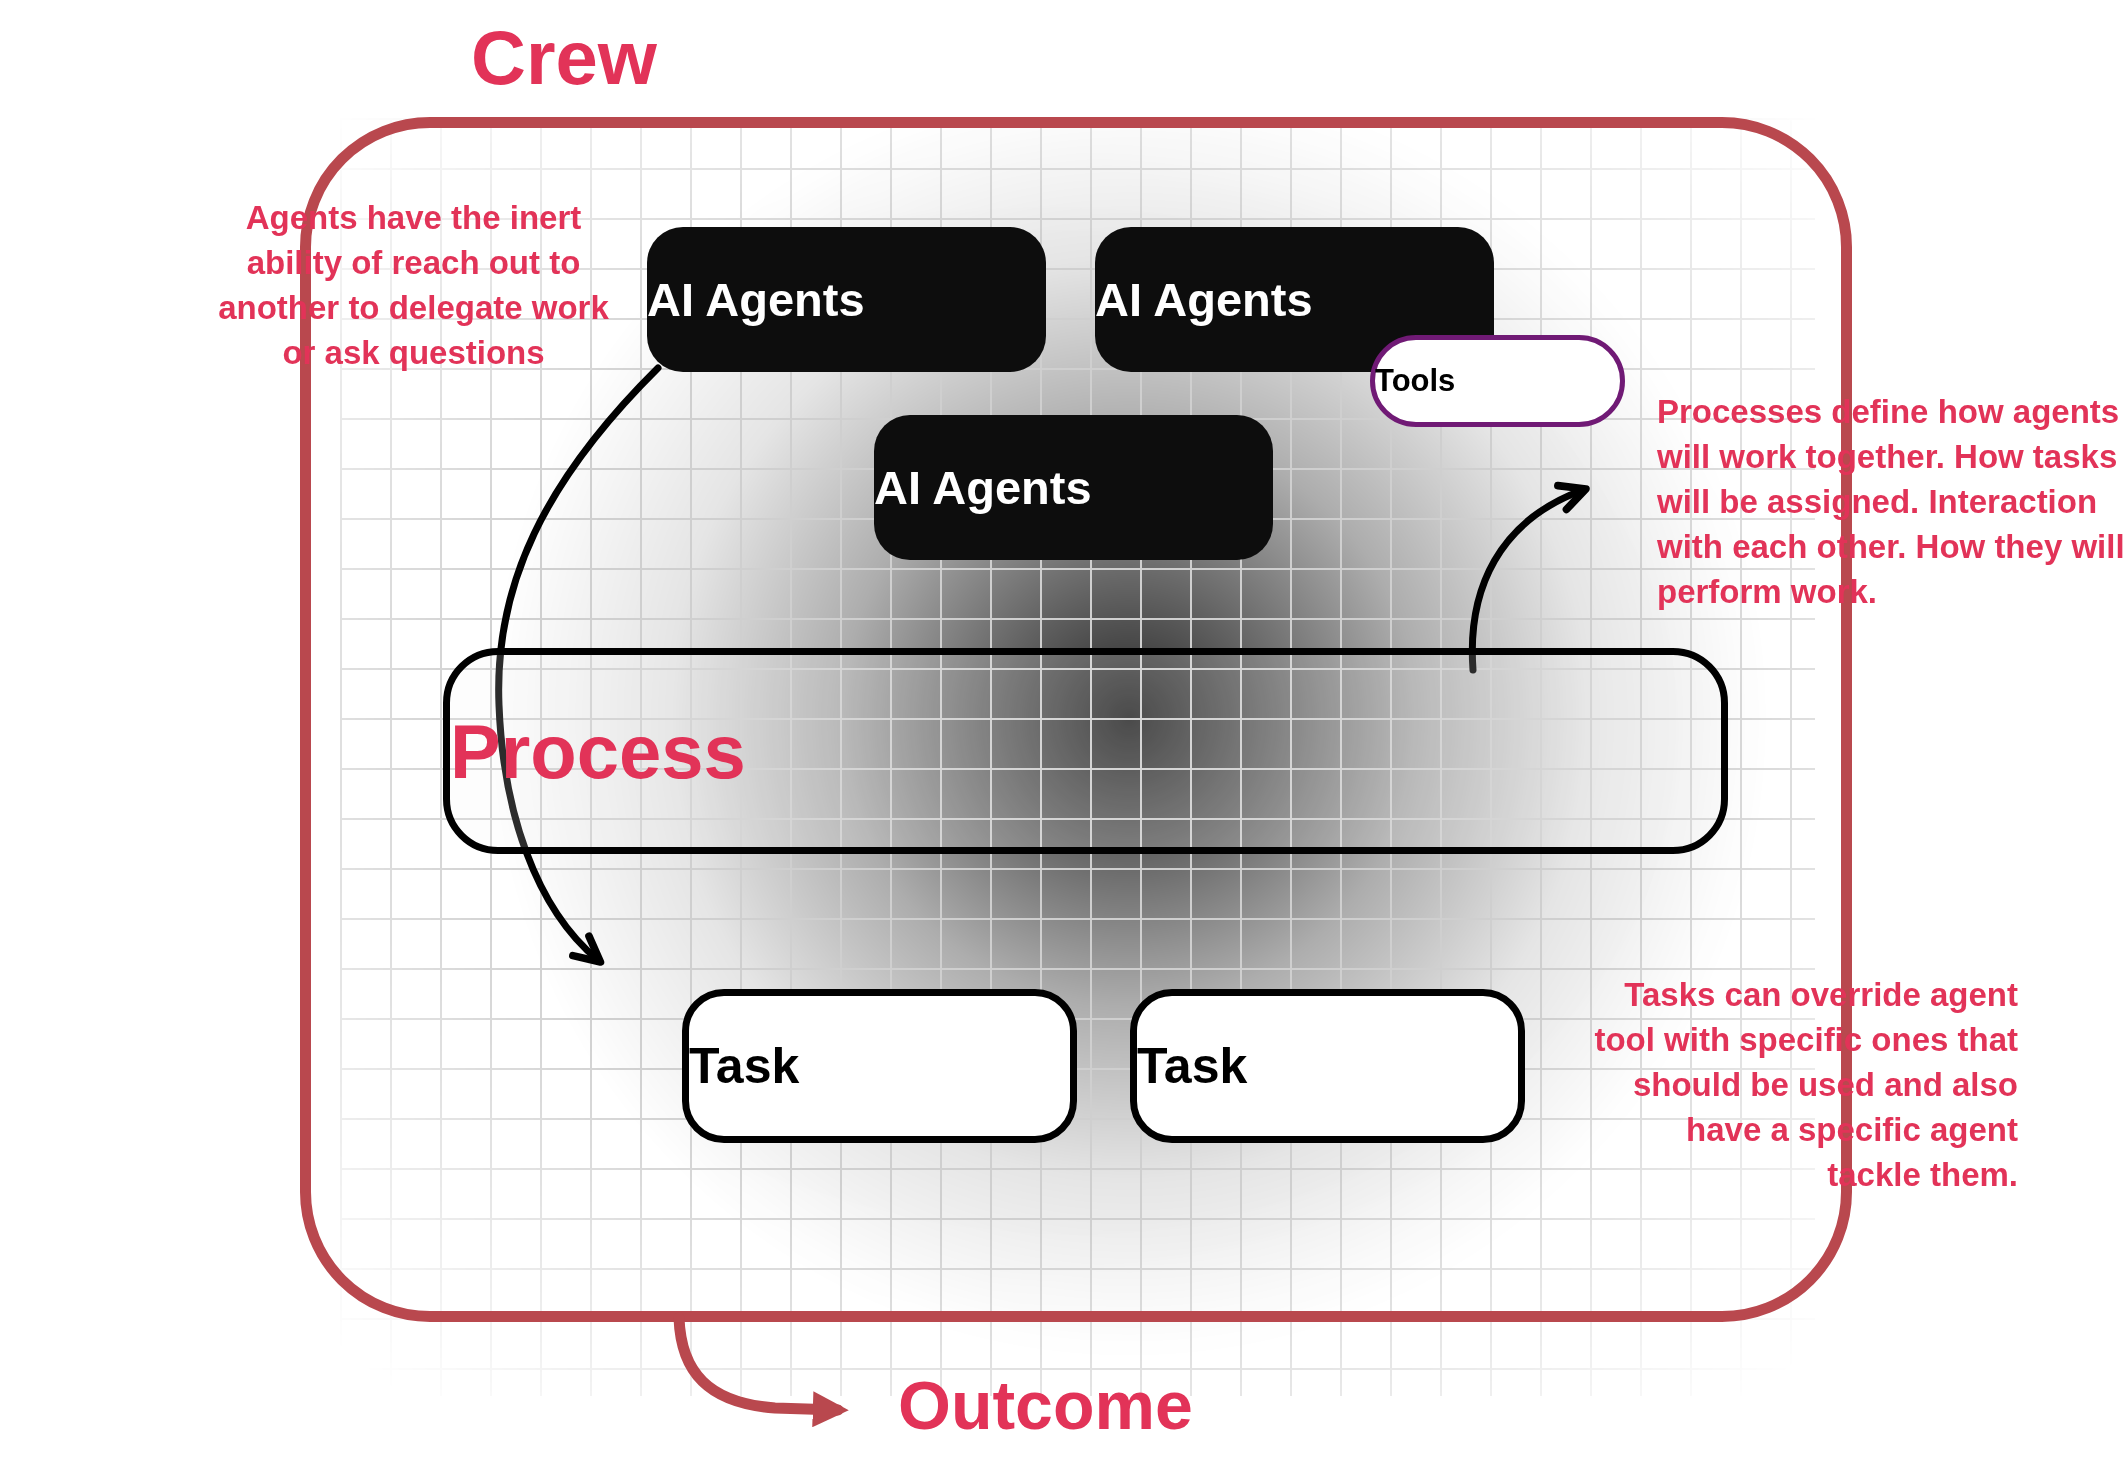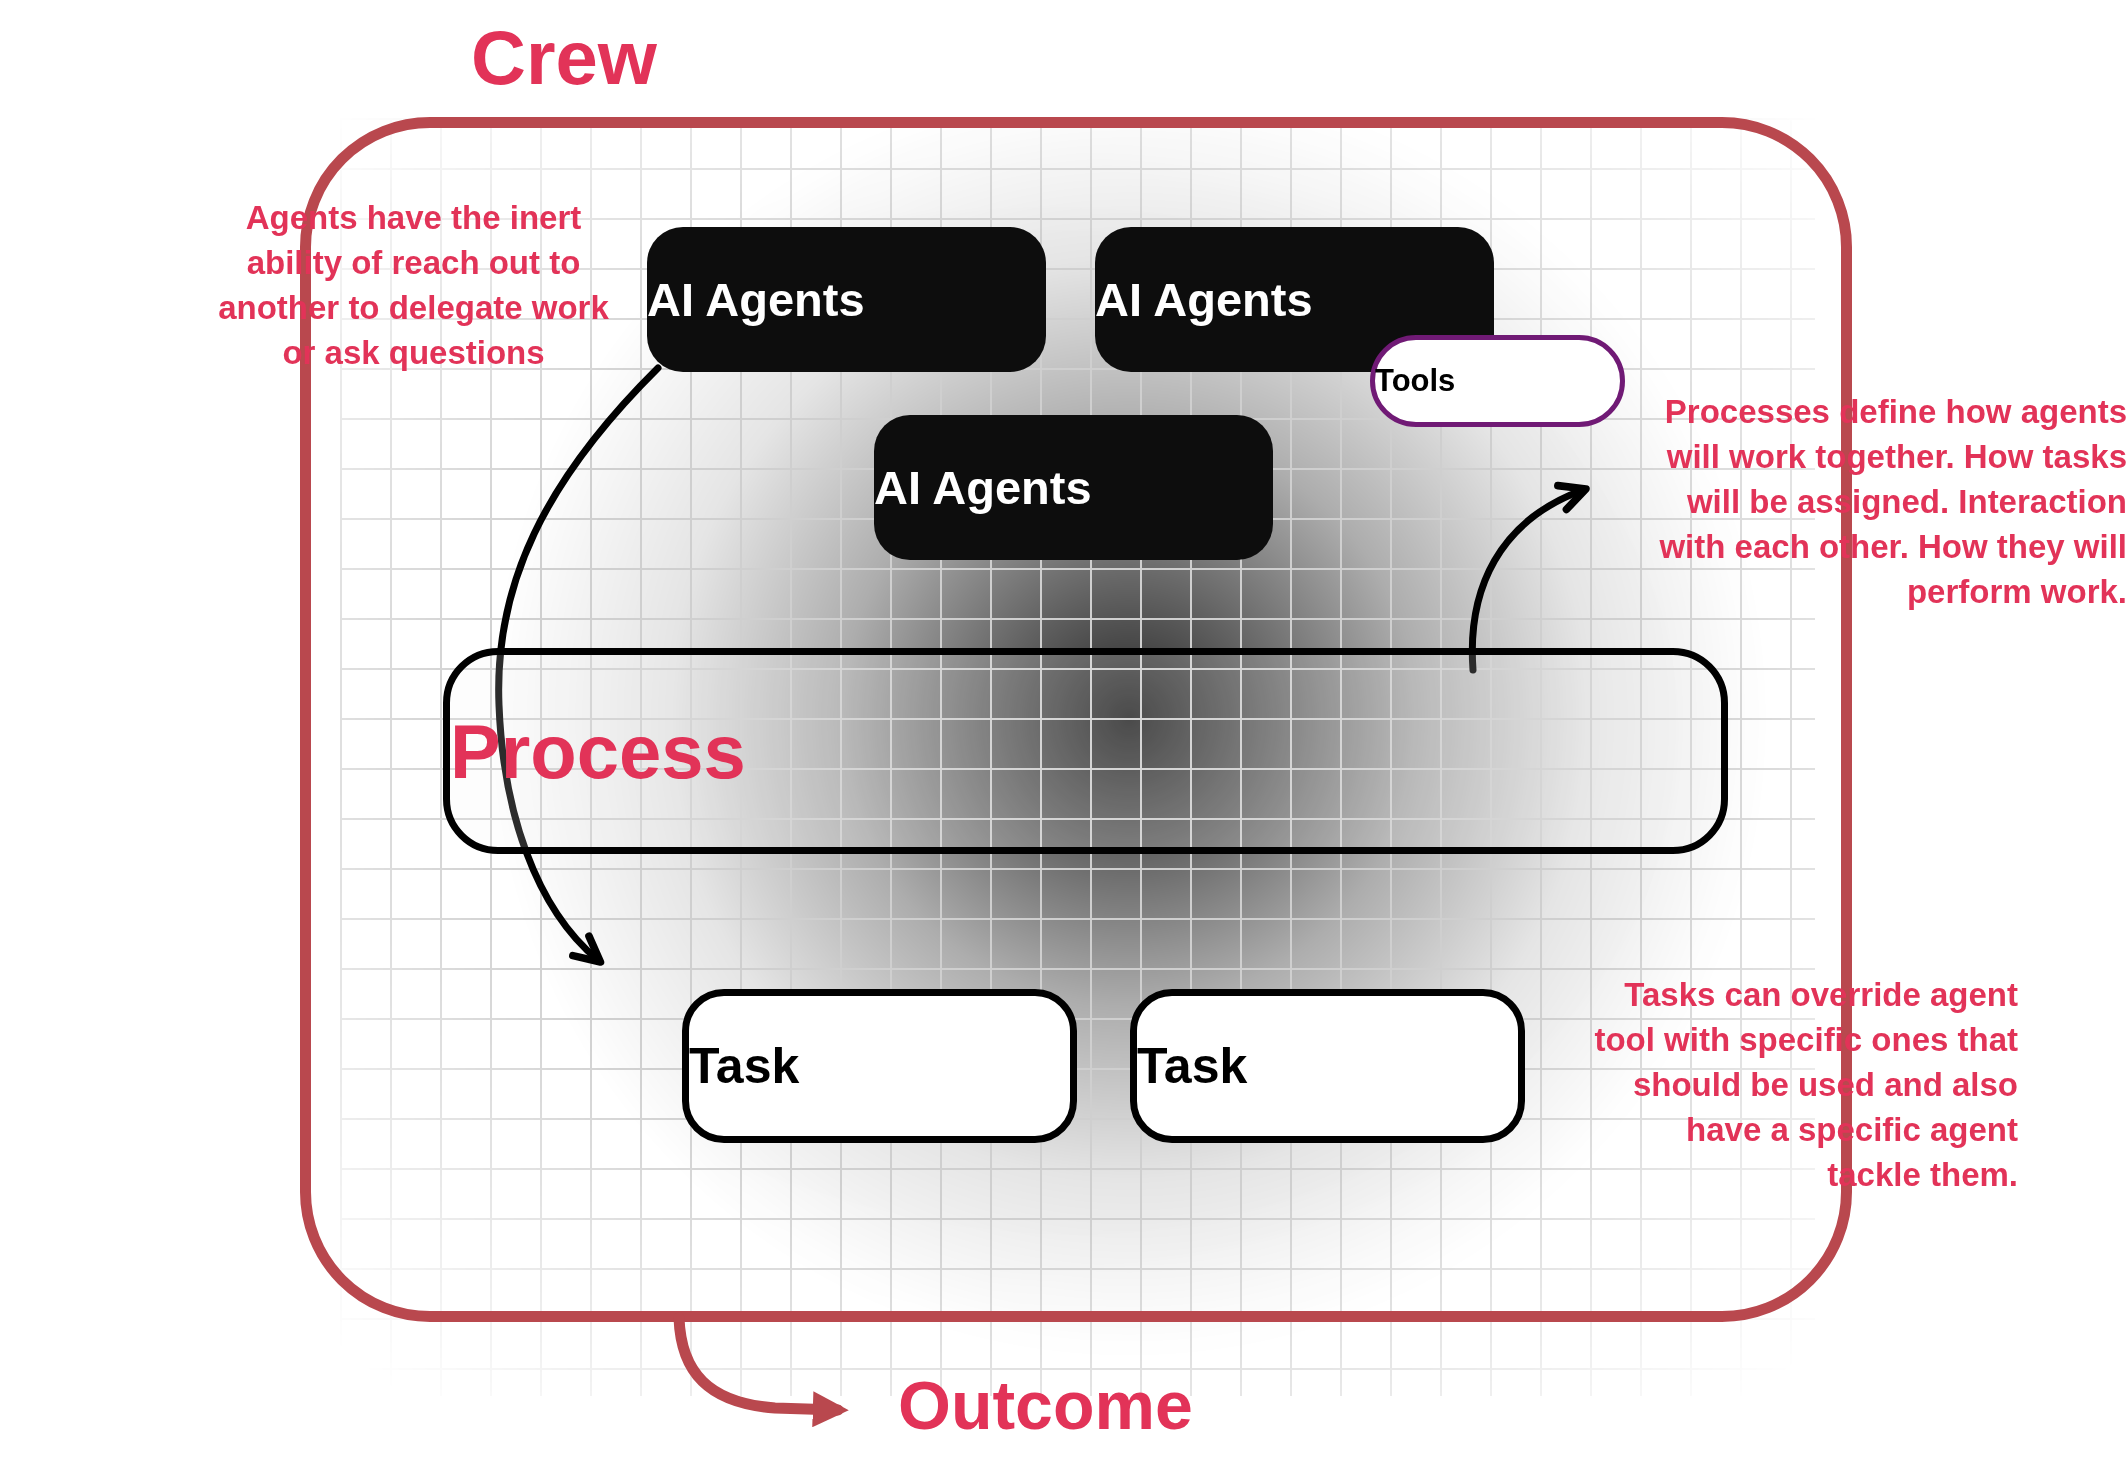--- a/index.html
+++ b/index.html
@@ -65,21 +65,21 @@
     border:7px solid #000;border-radius:42px;font-size:50px;margin-left:17px;
   }
   .task-1{left:665px;top:989px;}
   .task-2{left:1113px;top:989px;}
 
   .annotation{
     position:absolute;color:var(--accent-text);font-weight:bold;font-size:33px;
     line-height:1.36;z-index:6;
   }
   .annotation-left{left:193px;top:196px;width:395px;text-align:center;margin-left:23px;}
-  .annotation-right-top{left:1657px;top:390px;width:470px;text-align:right;}
+  .annotation-right-top{left:1657px;top:390px;width:470px;text-align:left;}
   .annotation-right-bottom{left:1588px;top:973px;width:430px;text-align:right;}
 </style>
 </head>
 <body>
 
 <div id="stage">
 
   <div class="grid"></div>
 
   <div class="crew-border"></div>

